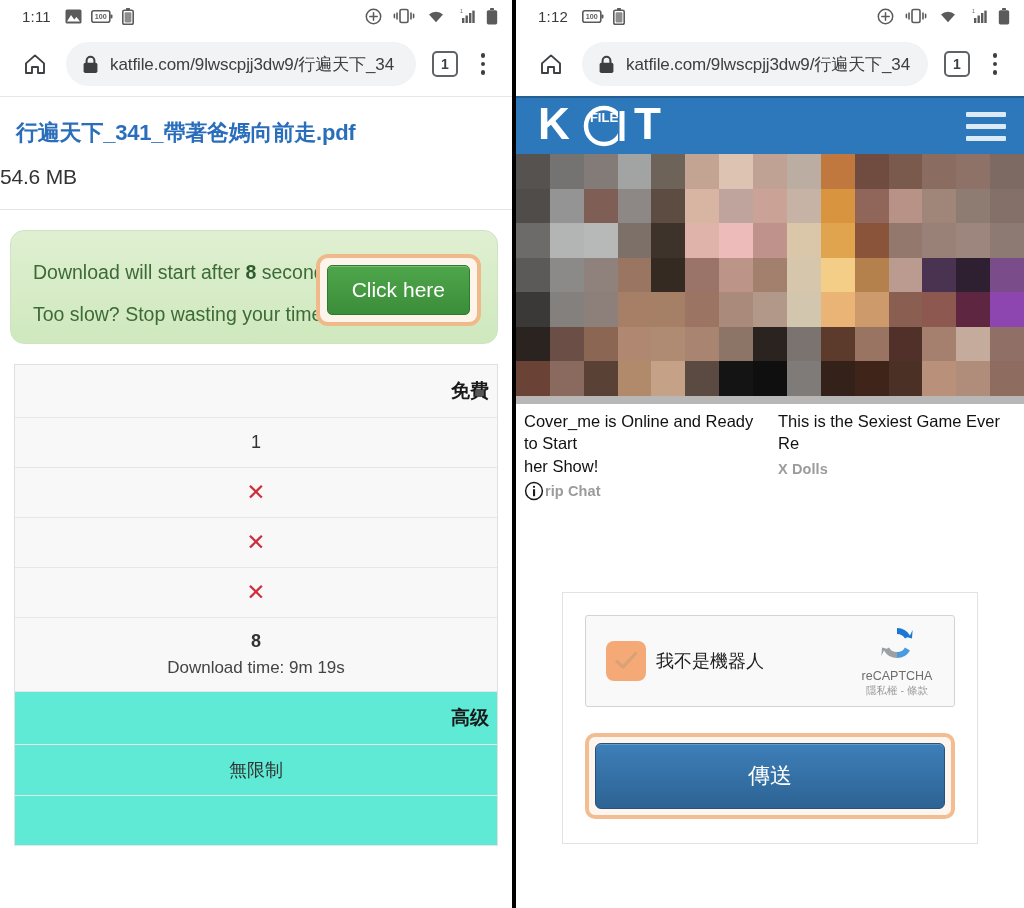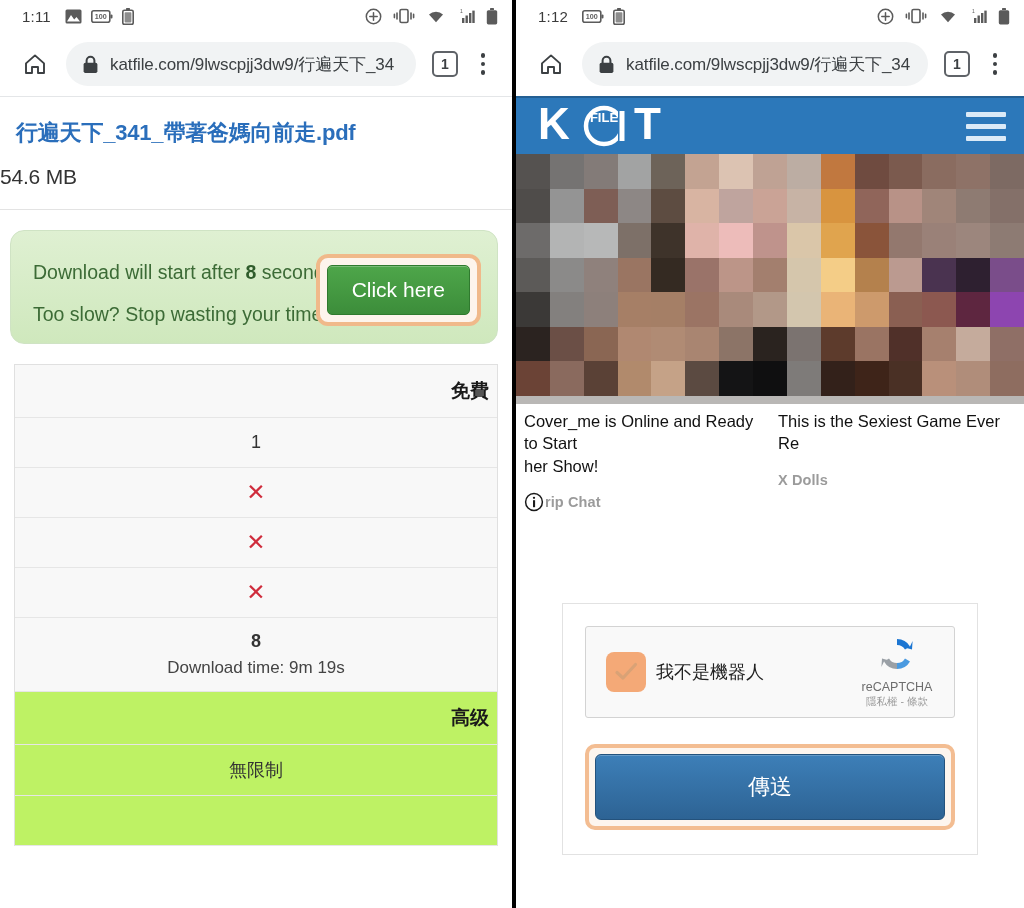--- a/index.html
+++ b/index.html
@@ -174,21 +174,21 @@
     color: #333;
     padding: 13px 8px;
     background: #f8f8f8;
     min-height: 50px;
     display: flex;
     flex-direction: column;
     align-items: center;
     justify-content: center;
   }
   .prow.head { font-weight: bold; font-size: 19px; color: #1a1a1a; align-items: flex-end; }
-  .prow.blue { background: #bef264; }
+  .prow.blue { background: #5eead4; }
   .prow .sub { font-size: 17px; color: #444; margin-top: 6px; }
   .xmark { color: #cf2c3c; font-size: 23px; font-weight: bold; line-height: 1; }
 
   
   .kat-header {
     height: 58px;
     background: #2c78ba;
     display: flex;
     align-items: center;
     padding: 0 18px 0 22px;
@@ -230,21 +230,21 @@
   .ad-title {
     font-size: 16.5px;
     font-weight: normal;
     color: #111;
     line-height: 1.35;
     white-space: pre-line;
   }
   .ad-brandline {
     display: flex;
     align-items: center;
-    margin-top: 14px;
+    margin-top: 3px;
     height: 22px;
   }
   .info-icon { flex: 0 0 auto; margin-right: 1px; }
   .ad-brand {
     font-size: 14.5px;
     color: #9b9b9b;
     font-weight: bold;
     letter-spacing: .1px;
   }
   .ad-brand.plain { font-weight: bold; }

